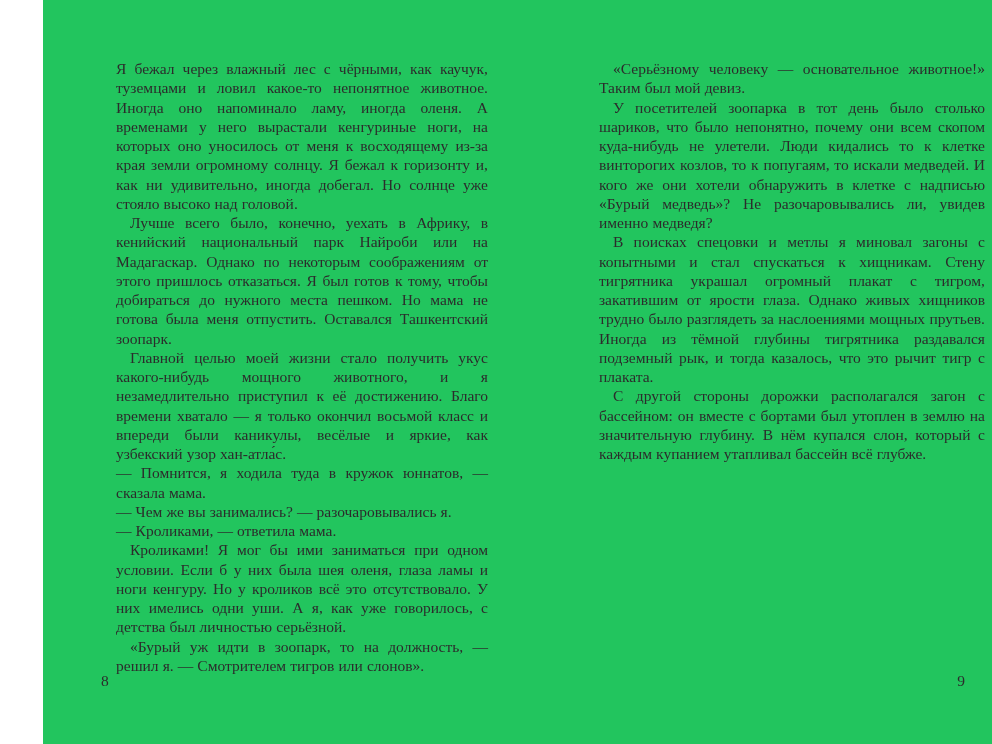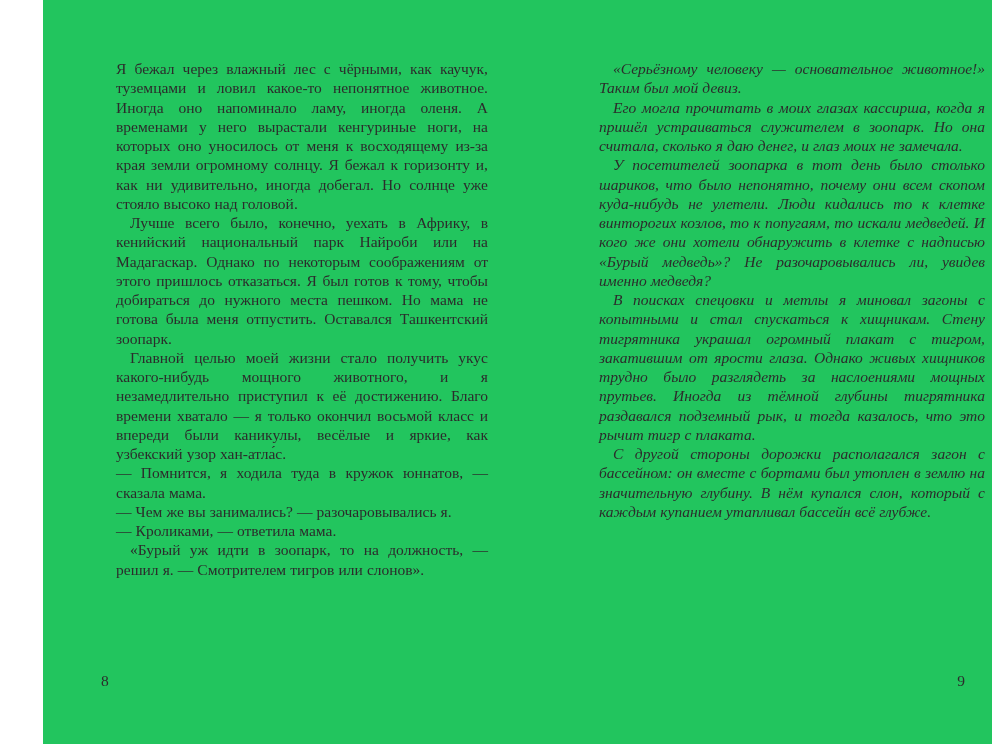--- a/index.html
+++ b/index.html
@@ -17,21 +17,21 @@
     height: 744px;
     background: #22c55e;
     margin-left: 43px;
   }
   .text-block {
     position: absolute;
     top: 59px;
     color: #2c2c2c;
   }
   .text-block.left  { left: 73px;  width: 372px; }
-  .text-block.right { left: 556px; width: 386px; font-style: italic; }
+  .text-block.right { left: 556px; width: 386px; }
   .para {
     margin: 0;
     font-size: 15.5px;
     line-height: 19.25px;
     text-align: justify;
     hyphens: auto;
     -webkit-hyphens: auto;
     word-spacing: 0.2px;
   }
   .para.indent { text-indent: 14px; }
@@ -57,26 +57,26 @@
 
 <div class="book-spread">
 
   <div class="text-block left">
       <p class="para" lang="ru">Я бежал через влажный лес с чёрными, как каучук, туземцами и ловил какое-то непонятное животное. Иногда оно напоминало ламу, иногда оленя. А временами у него вырастали кенгуриные ноги, на которых оно уносилось от меня к восходящему из-за края земли огромному солнцу. Я бежал к горизонту и, как ни удивительно, иногда добегал. Но солнце уже стояло высоко над головой.</p>
       <p class="para indent" lang="ru">Лучше всего было, конечно, уехать в Африку, в кенийский национальный парк Найроби или на Мадагаскар. Однако по некоторым соображениям от этого пришлось отказаться. Я был готов к тому, чтобы добираться до нужного места пешком. Но мама не готова была меня отпустить. Оставался Ташкентский зоопарк.</p>
       <p class="para indent" lang="ru">Главной целью моей жизни стало получить укус какого-нибудь мощного животного, и я незамедлительно приступил к её достижению. Благо времени хватало — я только окончил восьмой класс и впереди были каникулы, весёлые и яркие, как узбекский узор хан-атла́с.</p>
       <p class="para" lang="ru">— Помнится, я ходила туда в кружок юннатов, — сказала мама.</p>
       <p class="para" lang="ru">— Чем же вы занимались? — разочаровывались я.</p>
       <p class="para" lang="ru">— Кроликами, — ответила мама.</p>
+      <p class="para indent" lang="ru">Кроликами! Я мог бы ими заниматься при одном условии. Если б у них была шея оленя, глаза ламы и ноги кенгуру. Но у кроликов всё это отсутствовало. У них имелись одни уши. А я, как уже говорилось, с детства был личностью серьёзной.</p>
       <p class="para indent" lang="ru">«Бурый уж идти в зоопарк, то на должность, — решил я. — Смотрителем тигров или слонов».</p>
     </div>
 
   <div class="text-block right">
       <p class="para indent" lang="ru">«Серьёзному человеку — основательное животное!» Таким был мой девиз.</p>
-      <p class="para indent" lang="ru">Его могла прочитать в моих глазах кассирша, когда я пришёл устраиваться служителем в зоопарк. Но она считала, сколько я даю денег, и глаз моих не замечала.</p>
       <p class="para indent" lang="ru">У посетителей зоопарка в тот день было столько шариков, что было непонятно, почему они всем скопом куда-нибудь не улетели. Люди кидались то к клетке винторогих козлов, то к попугаям, то искали медведей. И кого же они хотели обнаружить в клетке с надписью «Бурый медведь»? Не разочаровывались ли, увидев именно медведя?</p>
       <p class="para indent" lang="ru">В поисках спецовки и метлы я миновал загоны с копытными и стал спускаться к хищникам. Стену тигрятника украшал огромный плакат с тигром, закатившим от ярости глаза. Однако живых хищников трудно было разглядеть за наслоениями мощных прутьев. Иногда из тёмной глубины тигрятника раздавался подземный рык, и тогда казалось, что это рычит тигр с плаката.</p>
       <p class="para indent" lang="ru">С другой стороны дорожки располагался загон с бассейном: он вместе с бортами был утоплен в землю на значительную глубину. В нём купался слон, который с каждым купанием утапливал бассейн всё глубже.</p>
     </div>
 
   <div class="folio left">8</div>
 
   <div class="folio right">
     <span>9</span>
   </div>

